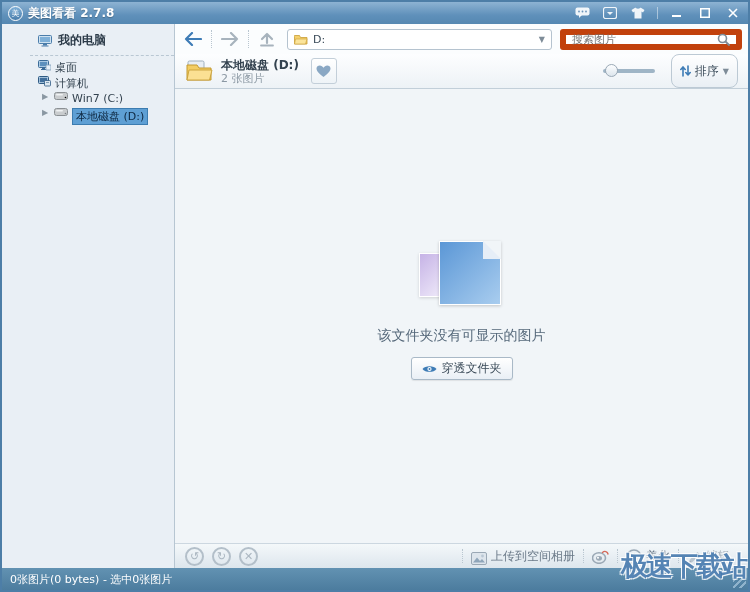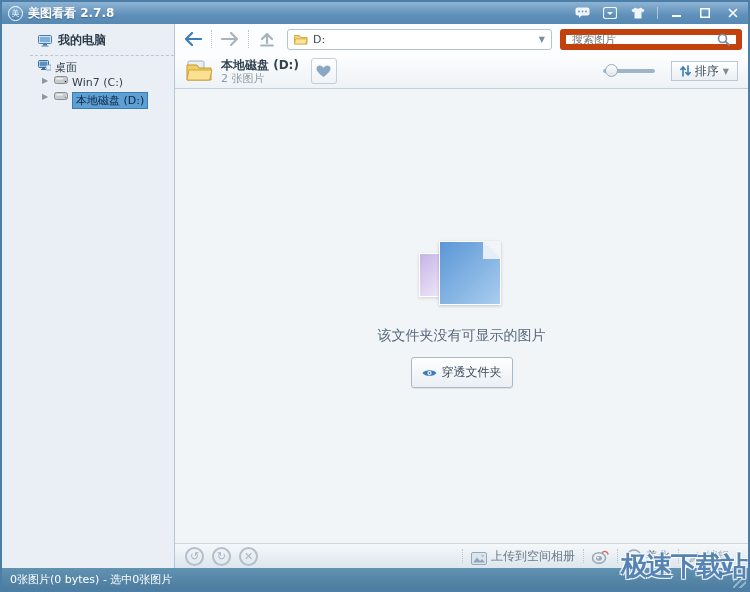--- a/index.html
+++ b/index.html
@@ -58,38 +58,38 @@
   .folder-meta { display:flex; flex-direction:column; justify-content:center; margin-left:8px; }
   .folder-name { font-size:12px; font-weight:bold; color:#33424f; line-height:14px; }
   .folder-count { font-size:11px; color:#8b98a3; line-height:13px; }
   .fav-btn { width:26px; height:26px; margin-left:12px; border:1px solid #c3cfd9; border-radius:3px;
     background:linear-gradient(#ffffff,#eef3f7); display:flex; align-items:center; justify-content:center;
     cursor:pointer; }
   .tb2-right { margin-left:auto; display:flex; align-items:center; gap:16px; }
   .zoom-slider { position:relative; width:52px; height:4px; background:#9fb5c6; border-radius:2px; }
   .zoom-knob { position:absolute; left:2px; top:-5px; width:13px; height:13px; border-radius:50%;
     background:linear-gradient(#fdfeff,#dde6ed); border:1px solid #9aa9b6; cursor:pointer; }
-  .sort-btn { height:20px; border:1px solid #bcc9d4; border-radius:0;
+  .sort-btn { height:34px; border:1px solid #bcc9d4; border-radius:8px;
     background:linear-gradient(#ffffff,#e9eff4); display:flex; align-items:center; gap:4px;
     padding:0 8px; font-size:12px; color:#3a4a58; cursor:pointer; }
   
   .content { flex:1; background:#f1f5f8; position:relative; }
   .empty-state { position:absolute; left:50%; top:150px; transform:translateX(-50%);
     display:flex; flex-direction:column; align-items:center; }
   .empty-art { position:relative; width:90px; height:74px; margin-bottom:14px; }
   .img-back { position:absolute; left:2px; top:14px; width:30px; height:44px;
     background:linear-gradient(135deg,#c6b3e6,#f2eefb); border:1px solid #fff;
     box-shadow:0 1px 3px rgba(0,0,0,.15); }
   .img-front { position:absolute; left:22px; top:2px; width:62px; height:64px;
     background:linear-gradient(135deg,#5b97d6,#a9cdef); border:1px solid #fff;
     box-shadow:0 1px 3px rgba(0,0,0,.2); }
   .img-fold { position:absolute; right:-1px; top:-1px; width:0; height:0;
     border-top:18px solid #f1f5f8; border-left:18px solid #e6eef7; }
   .empty-msg { font-size:14px; color:#55687a; margin-bottom:12px; }
-  .pierce-btn { display:flex; align-items:center; gap:5px; height:31px; padding:0 10px;
+  .pierce-btn { display:flex; align-items:center; gap:5px; height:23px; padding:0 10px;
     border:1px solid #a9b9c7; border-radius:3px; background:linear-gradient(#ffffff,#e9eff5);
     font-size:12px; color:#3a4a58; cursor:pointer; box-shadow:0 1px 1px rgba(0,0,0,.08); }
   
   .bottom-toolbar { height:25px; background:linear-gradient(#f4f8fa,#dde6ed);
     border-top:1px solid #ccd7e0; display:flex; align-items:center; padding:0 10px; }
   .circ-btn { width:19px; height:19px; border-radius:50%; border:2px solid #b3bfc9;
     color:#aab6c0; font-size:11px; display:flex; align-items:center; justify-content:center;
     margin-right:8px; cursor:pointer; background:transparent; font-family:inherit; line-height:1; }
   .bt-right { margin-left:auto; display:flex; align-items:center; }
   .bt-item { display:flex; align-items:flex-end; gap:4px; font-size:12px; color:#6a7988;
@@ -173,20 +173,29 @@
         <div class="tree-item">
           <svg width="13" height="11" viewBox="0 0 13 11">
               <rect x="0.5" y="0.5" width="10" height="7" rx="1" fill="#bcd6ec" stroke="#3c6c99"></rect>
               <rect x="1.8" y="1.8" width="7.4" height="4.4" fill="#5d90bd"></rect>
               <rect x="4" y="8" width="3" height="1" fill="#3c6c99"></rect>
               <rect x="3" y="9" width="5" height="1" fill="#3c6c99"></rect>
               <path d="M8 5 L13 5 L13 10 L8 10 Z" fill="#e8f1f9" stroke="#7c9cb8" stroke-width="0.8"></path>
             </svg>
           <span class="tree-label">桌面</span>
         </div>
+        <div class="tree-item">
+          <svg width="13" height="11" viewBox="0 0 13 11">
+              <rect x="0.5" y="0.5" width="10" height="7" rx="1" fill="#b8d2e8" stroke="#2f5b84"></rect>
+              <rect x="1.8" y="1.8" width="7.4" height="4.4" fill="#416f9c"></rect>
+              <rect x="6.5" y="4.5" width="6" height="5.5" rx="0.8" fill="#dde8f1" stroke="#2f5b84" stroke-width="0.8"></rect>
+              <rect x="8" y="6" width="3" height="0.8" fill="#6b8aa6"></rect>
+            </svg>
+          <span class="tree-label">计算机</span>
+        </div>
         <div class="tree-item ind1 has-exp">
           <span class="expander">▶</span>
           <svg width="14" height="8" viewBox="0 0 14 8">
               <rect x="0.5" y="0.5" width="13" height="7" rx="2" fill="#c9ccce" stroke="#8b9094"></rect>
               <rect x="2" y="2" width="7" height="1.6" rx="0.8" fill="#f0f2f3"></rect>
               <circle cx="11.5" cy="5.5" r="0.8" fill="#7a8\n085"></circle>
             </svg>
           <span class="tree-label">Win7 (C:)</span>
         </div>
         <div class="tree-item ind1 has-exp">

